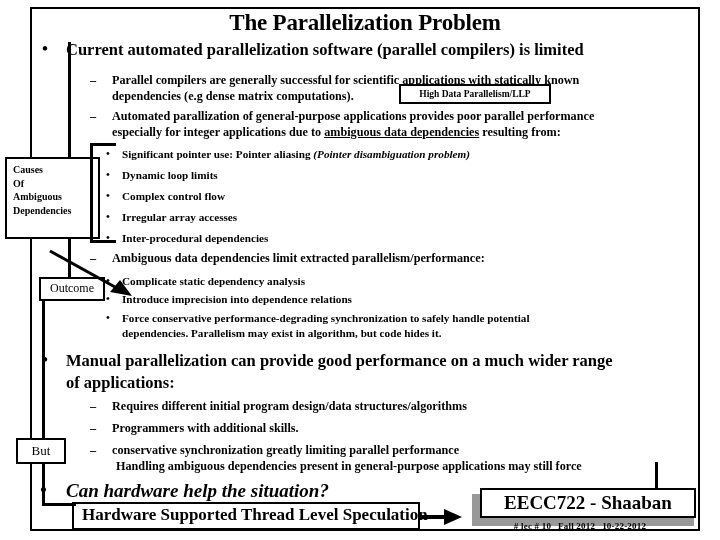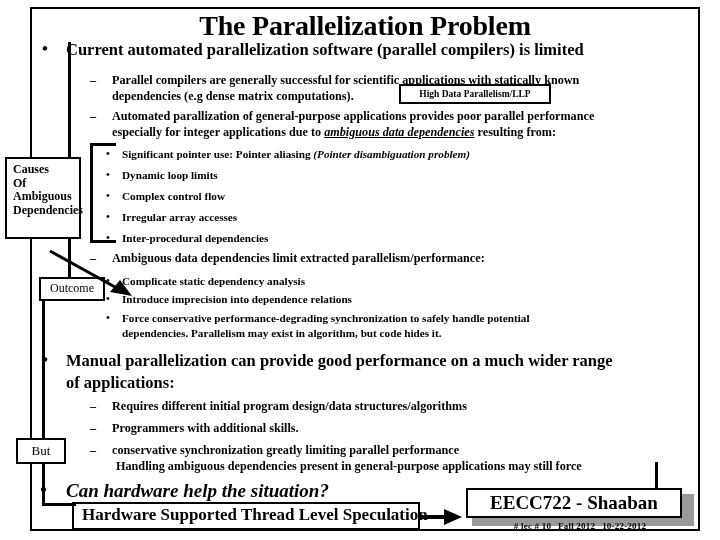--- a/index.html
+++ b/index.html
@@ -27,21 +27,21 @@
     box-sizing: border-box;
   }
 
   
   #slide-title {
     position: absolute;
     left: 30px;
     top: 10px;
     width: 670px;
     text-align: center;
-    font-size: 28px;
+    font-size: 23px;
     font-weight: bold;
     letter-spacing: -0.2px;
   }
 
   
   .lvl1 {
     position: absolute;
     font-size: 16.5px;
     font-weight: bold;
     line-height: 20px;
@@ -69,43 +69,43 @@
     font-weight: bold;
     line-height: 15px;
   }
   .lvl3 .dot {
     position: absolute;
     left: -16px;
     top: -1px;
     font-size: 11px;
   }
   .ital { font-style: italic; }
-  .udl  { text-decoration: underline; font-style: italic; }
+  .udl  { text-decoration: underline; }
 
   
   .callout {
     position: absolute;
     border: 2px solid #000;
     background: #fff;
     box-sizing: border-box;
     font-size: 10.5px;
     font-weight: bold;
     line-height: 13.5px;
     padding: 3px 5px;
   }
   #box-high-dp {
     left: 399px; top: 84px; width: 152px; height: 20px;
     padding: 2px 6px;
     font-size: 9.5px;
     white-space: nowrap;
     text-align: center;
   }
   #box-causes {
-    left: 5px; top: 157px; width: 76px; height: 82px;
-    font-size: 12px;
+    left: 5px; top: 157px; width: 95px; height: 82px;
+    font-size: 10px;
     padding: 4px 6px;
   }
   #box-outcome {
     left: 12px; top: 277px; width: 66px; height: 24px;
     font-size: 12px;
     font-weight: normal;
     padding: 3px 5px;
     text-align: center;
     margin-left: 27px;
   }
@@ -137,21 +137,21 @@
     height: 32px;
   }
   #footer-shadow {
     position: absolute;
     left: 6px; top: 6px;
     width: 222px; height: 32px;
     background: #999999;
   }
   #footer-box {
     position: absolute;
-    left: 0; top: 0;
+    left: 14px; top: 0;
     width: 216px; height: 30px;
     border: 2px solid #000;
     background: #fff;
     box-sizing: border-box;
     display: flex;
     align-items: center;
     justify-content: center;
     font-size: 19px;
     font-weight: bold;
   }

